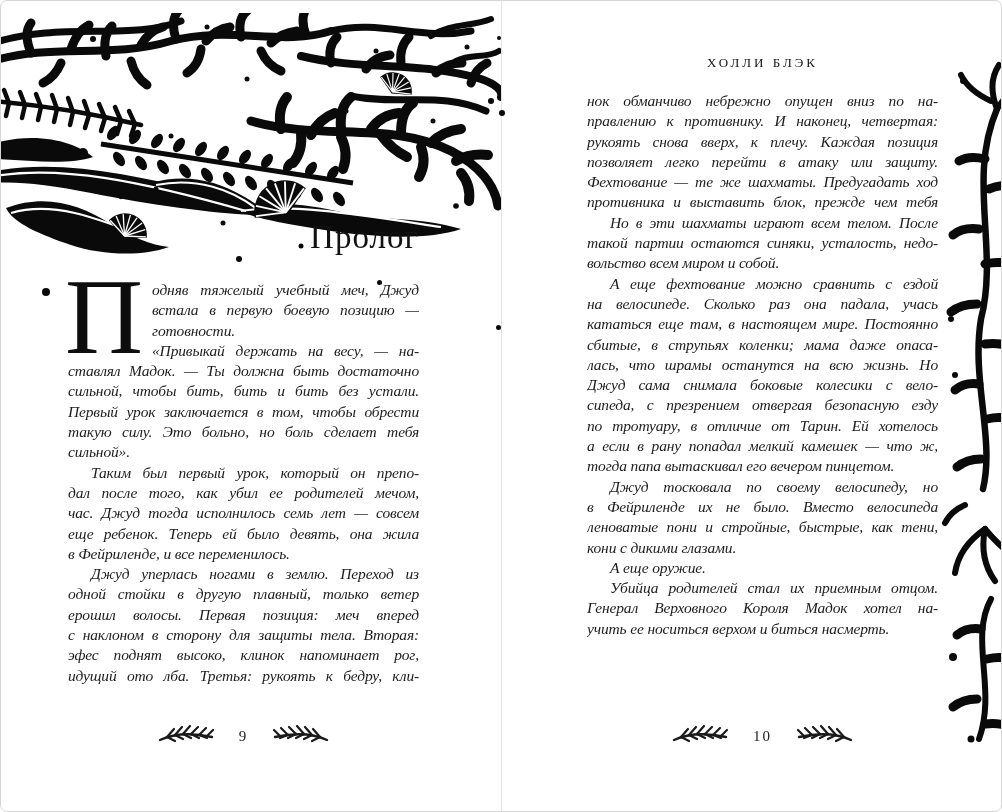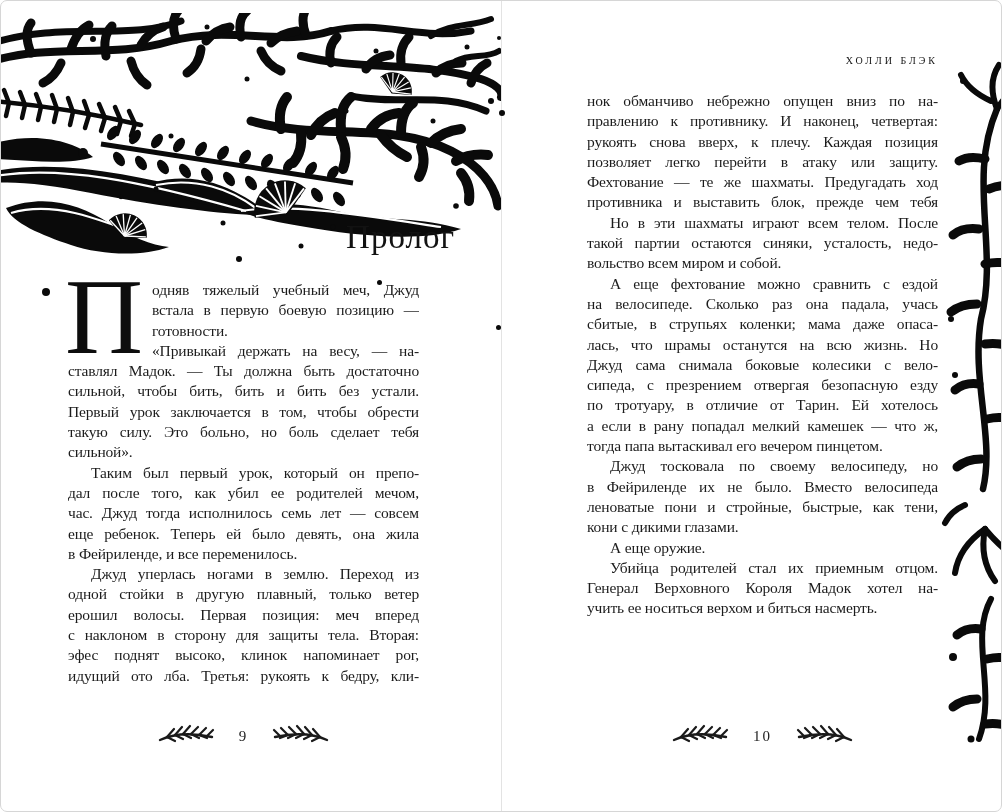--- a/index.html
+++ b/index.html
@@ -12,33 +12,33 @@
     border-radius:7px;
     overflow:hidden;
     font-family:"Liberation Serif","DejaVu Serif",serif;
     color:#1c1c1c;
   }
   .gutter{position:absolute;left:500px;top:0;bottom:0;width:1px;background:#e3e3e3;}
   .illustration{position:absolute;left:0;top:12px;}
   .right-branch{position:absolute;left:940px;top:58px;}
   .heading{
     position:absolute;left:0;top:218px;width:418px;
-    text-align:right;font-size:33px;letter-spacing:1px;color:#121212;margin-left:36px;
+    text-align:right;font-size:33px;letter-spacing:1px;color:#121212;
   }
   .running-header{
     position:absolute;left:586px;top:54px;width:351px;
-    text-align:right;font-size:10px;letter-spacing:3px;color:#141414;
+    text-align:center;font-size:13px;letter-spacing:3px;color:#141414;
   }
   .textcol{position:absolute;width:351px;font-size:15.5px;letter-spacing:-0.15px;}
   .textcol.left{left:67px;top:279px;}
   .textcol.right{left:586px;top:90px;}
   .line{
     height:20.3px;line-height:20.3px;
     text-align:justify;text-align-last:justify;
-    overflow:hidden;white-space:normal;
+    overflow:hidden;white-space:normal;font-style:italic;
   }
   .line.last{text-align-last:left;}
   .line.pad-in{padding-left:23px;}
   .line.pad-dc{padding-left:84px;}
   .dropcap{
     position:absolute;left:-3px;top:-17px;
     font-size:108px;line-height:1;color:#0d0d0d;
   }
   .footer{
     position:absolute;top:719px;width:351px;height:32px;
@@ -331,20 +331,21 @@
       <div class="line">правлению к противнику. И наконец, четвертая:</div>
       <div class="line">рукоять снова вверх, к плечу. Каждая позиция</div>
       <div class="line">позволяет легко перейти в атаку или защиту.</div>
       <div class="line">Фехтование — те же шахматы. Предугадать ход</div>
       <div class="line">противника и выставить блок, прежде чем тебя</div>
       <div class="line pad-in">Но в эти шахматы играют всем телом. После</div>
       <div class="line">такой партии остаются синяки, усталость, недо-</div>
       <div class="line last">вольство всем миром и собой.</div>
       <div class="line pad-in">А еще фехтование можно сравнить с ездой</div>
       <div class="line">на велосипеде. Сколько раз она падала, учась</div>
+      <div class="line">кататься еще там, в настоящем мире. Постоянно</div>
       <div class="line">сбитые, в струпьях коленки; мама даже опаса-</div>
       <div class="line">лась, что шрамы останутся на всю жизнь. Но</div>
       <div class="line">Джуд сама снимала боковые колесики с вело-</div>
       <div class="line">сипеда, с презрением отвергая безопасную езду</div>
       <div class="line">по тротуару, в отличие от Тарин. Ей хотелось</div>
       <div class="line">а если в рану попадал мелкий камешек — что ж,</div>
       <div class="line last">тогда папа вытаскивал его вечером пинцетом.</div>
       <div class="line pad-in">Джуд тосковала по своему велосипеду, но</div>
       <div class="line">в Фейриленде их не было. Вместо велосипеда</div>
       <div class="line">леноватые пони и стройные, быстрые, как тени,</div>

